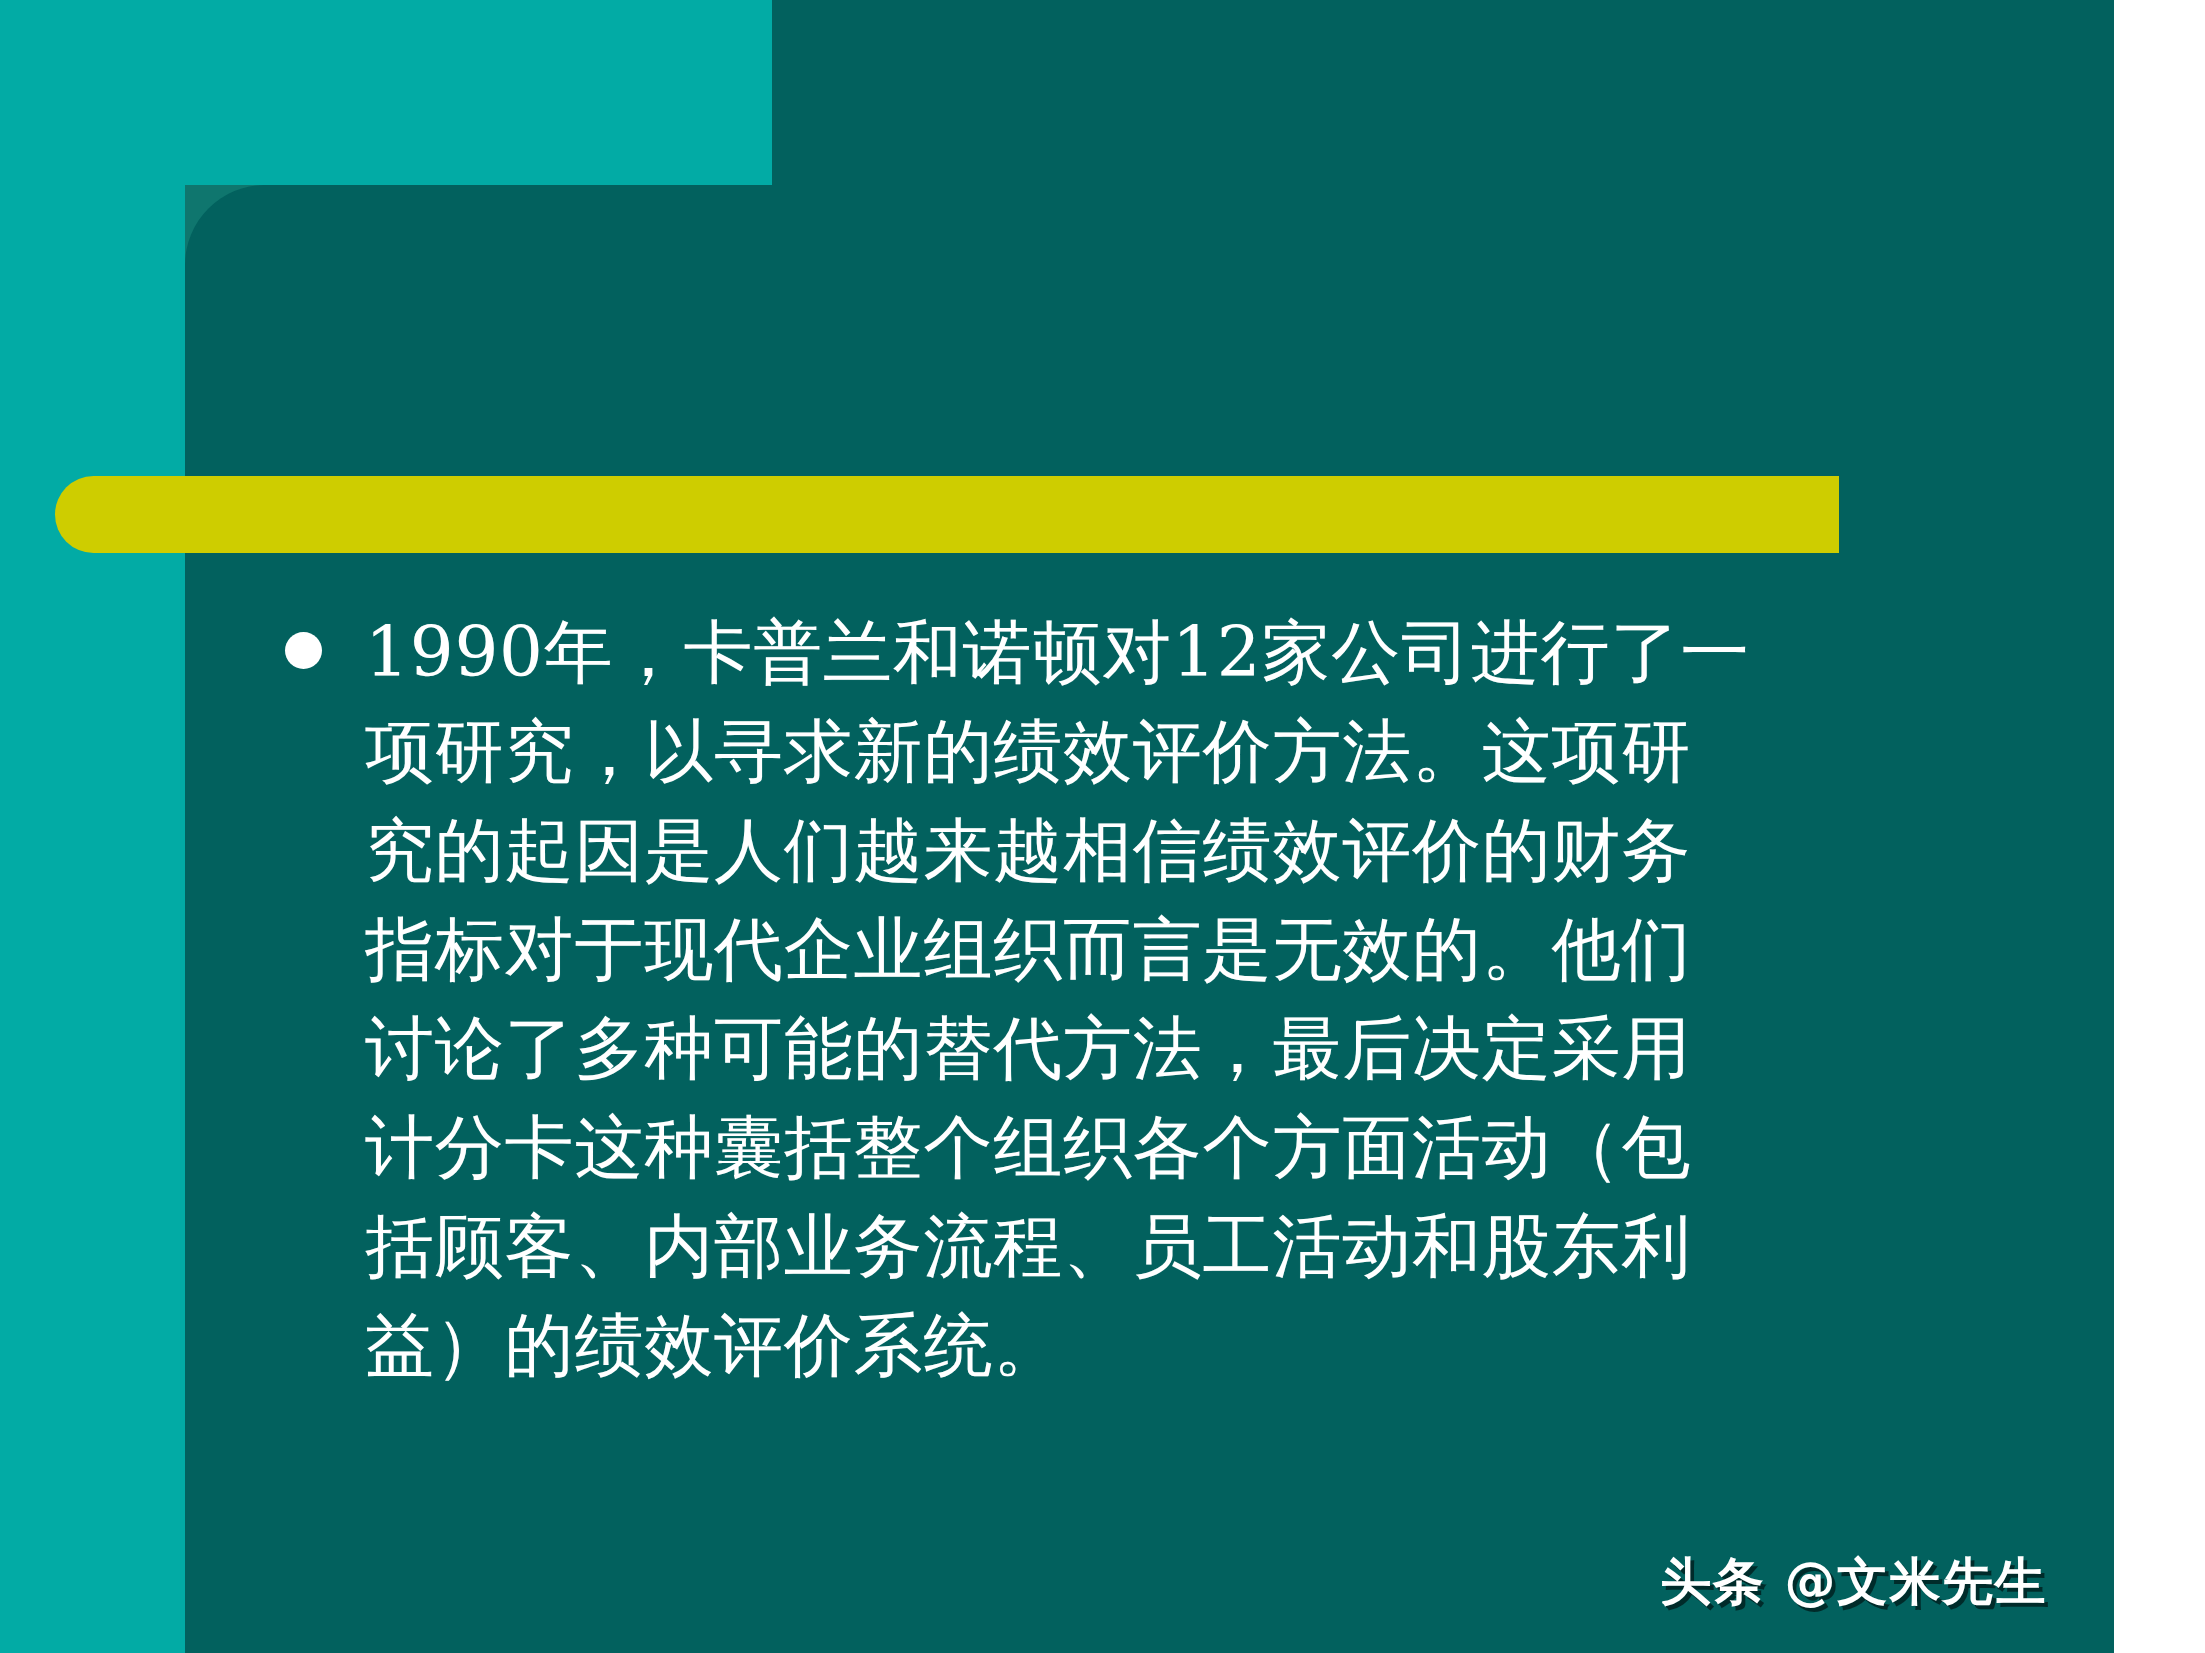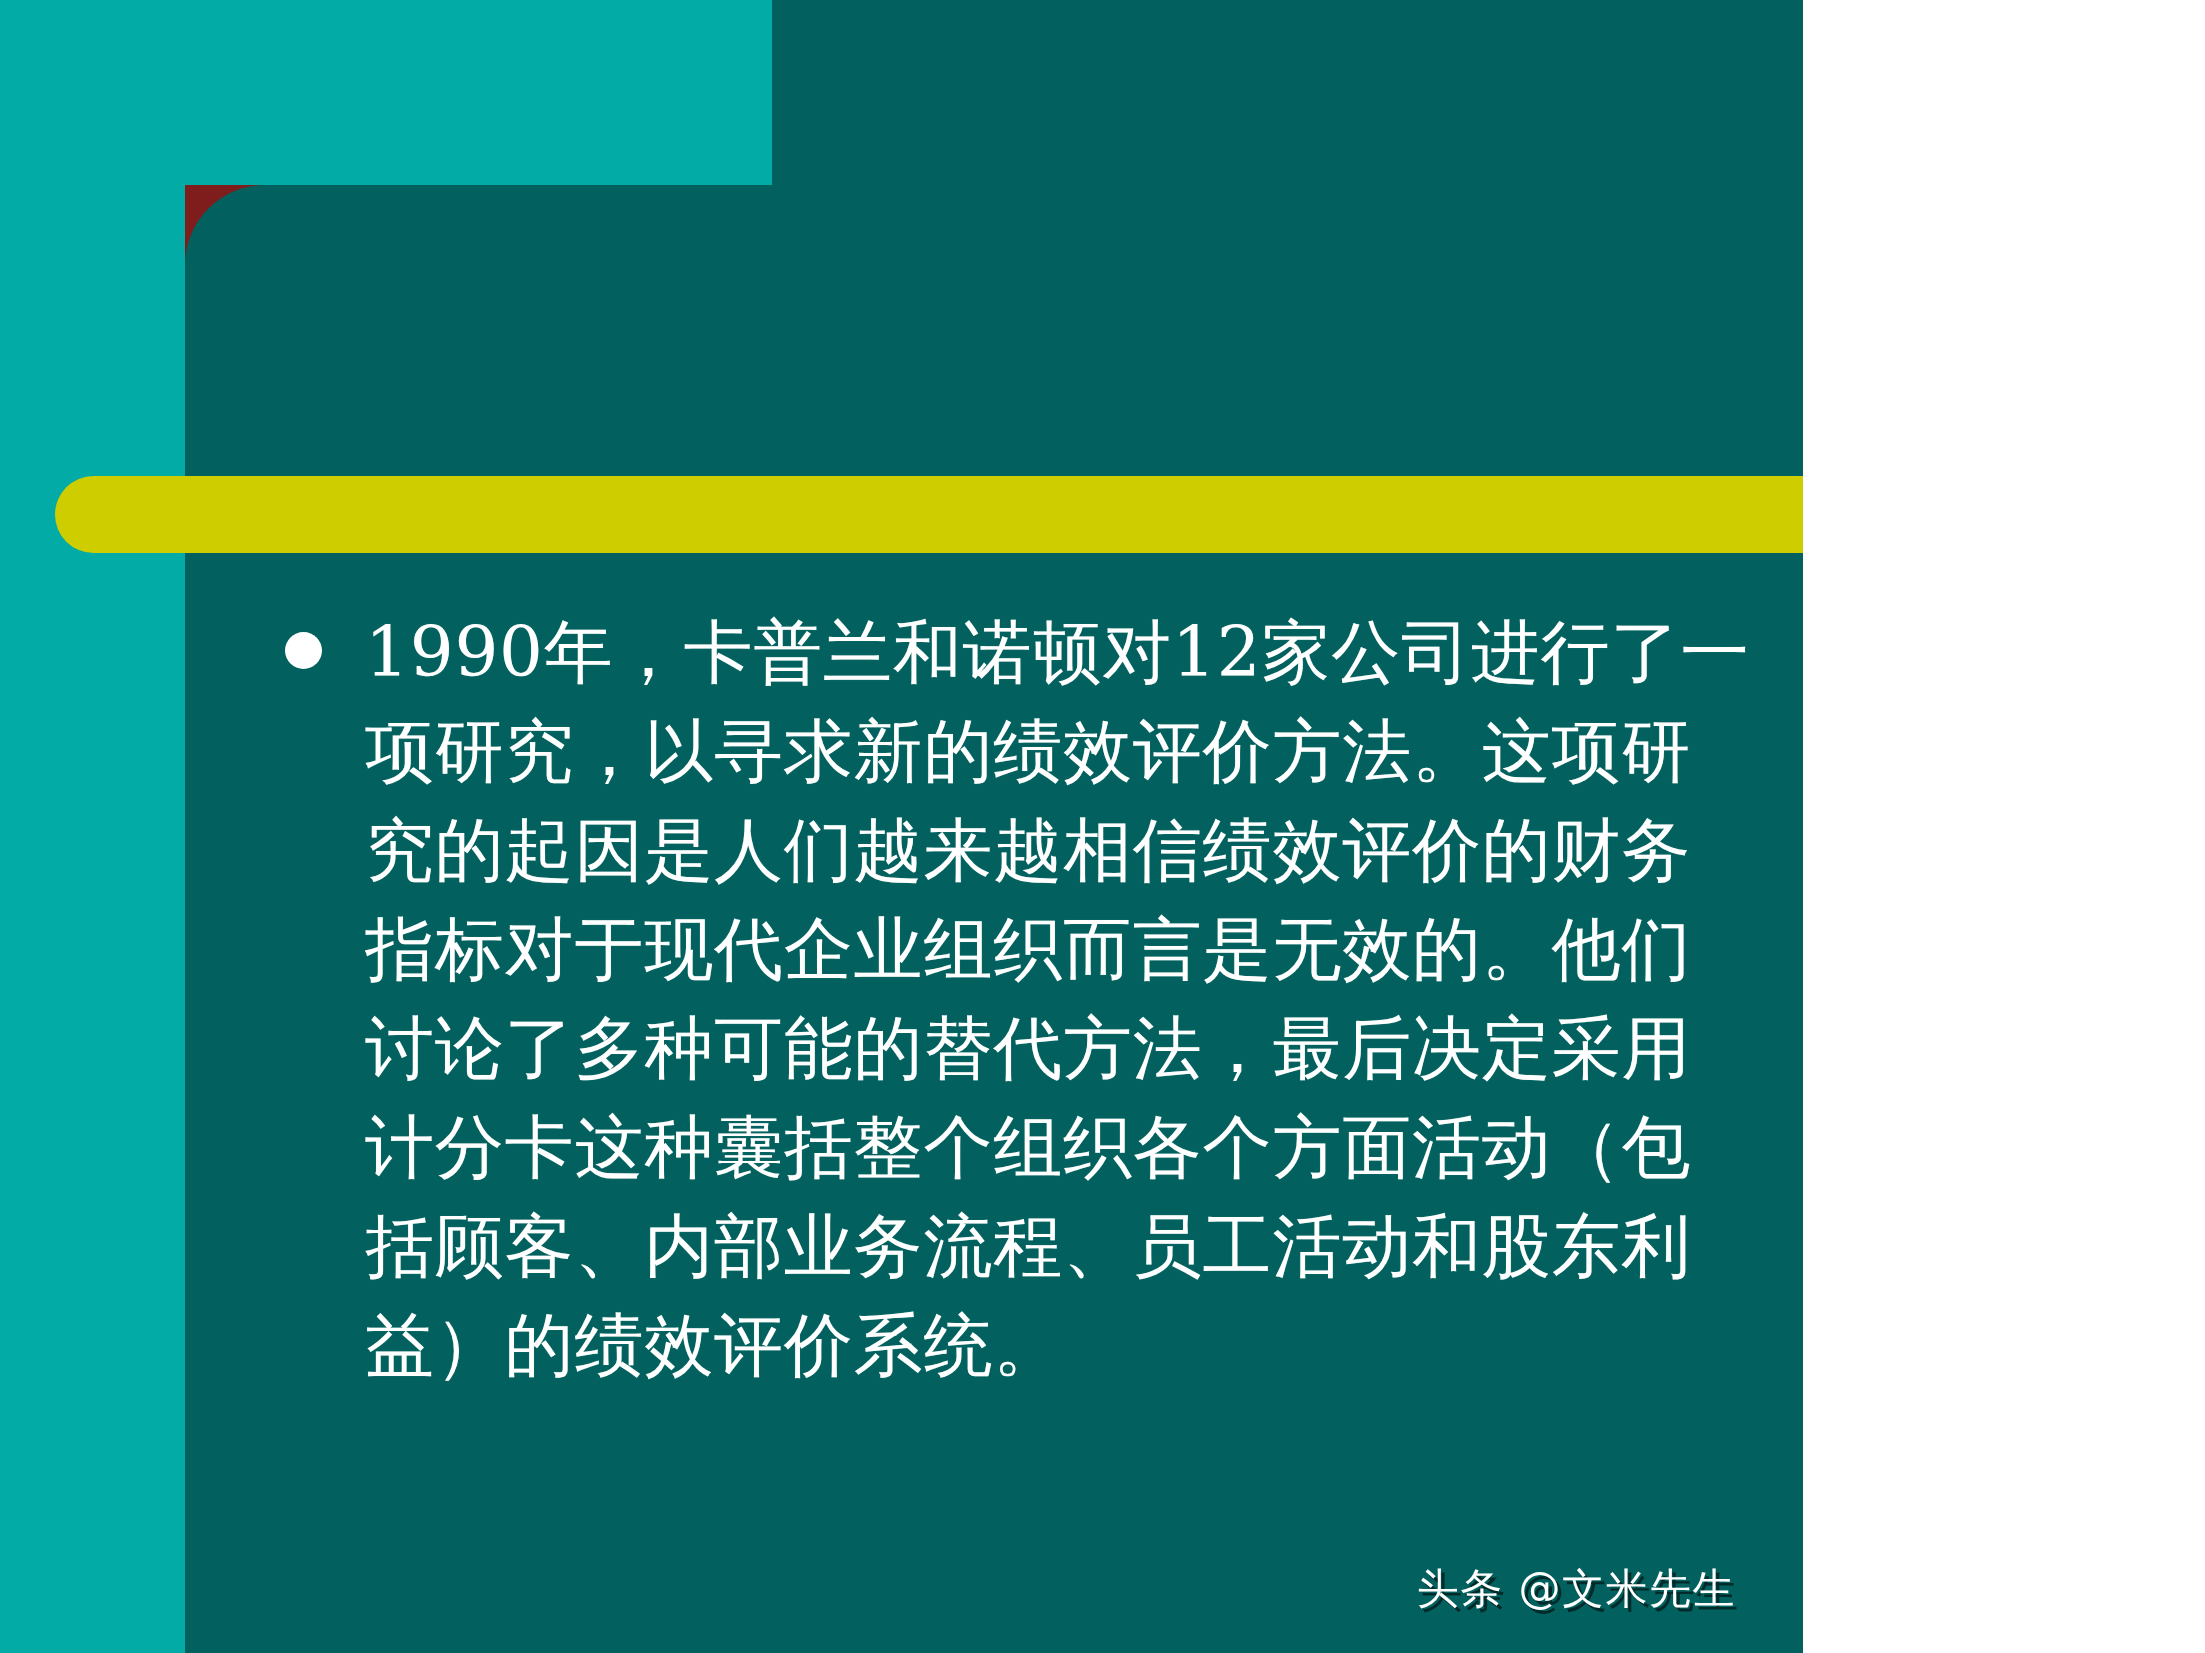--- a/index.html
+++ b/index.html
@@ -4,24 +4,24 @@
 <title>Slide</title>
 <style>
   html, body {
     margin: 0;
     padding: 0;
     background: #ffffff;
   }
 
   #slide {
     position: relative;
-    width: 1803px;
+    width: 2114px;
     height: 1654px;
     overflow: hidden;
-    background: #7f1d1d;
+    background: #0f766e;
     font-family: "DejaVu Sans", "Liberation Sans", sans-serif;
   }
 
   
   .accent-top-block {
     position: absolute;
     left: 0;
     top: 0;
     width: 772px;
     height: 185px;
@@ -112,22 +112,22 @@
   }
 
   
   .watermark {
     position: absolute;
     right: 67px;
     bottom: 37px;
     z-index: 10;
     color: #ffffff;
     font-family: "DejaVu Sans", "Liberation Sans", sans-serif;
-    font-size: 42px;
-    font-weight: 400;
+    font-size: 51px;
+    font-weight: 700;
     letter-spacing: 1.5px;
     text-shadow: 3.8px 3.8px 0 rgba(0,0,0,0.55);
     white-space: nowrap;
   }
 </style>
 </head>
 <body>
 
 <div id="slide">
 

